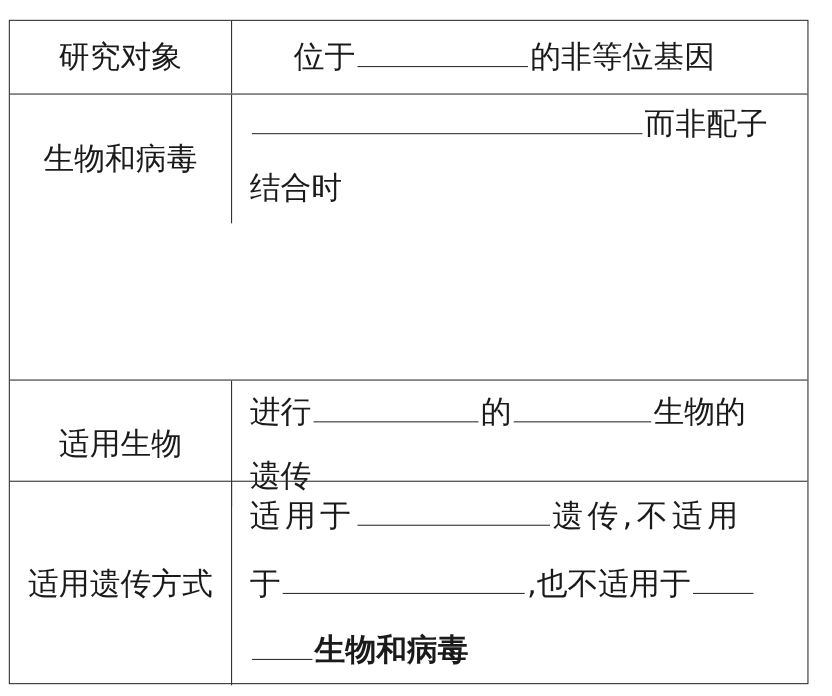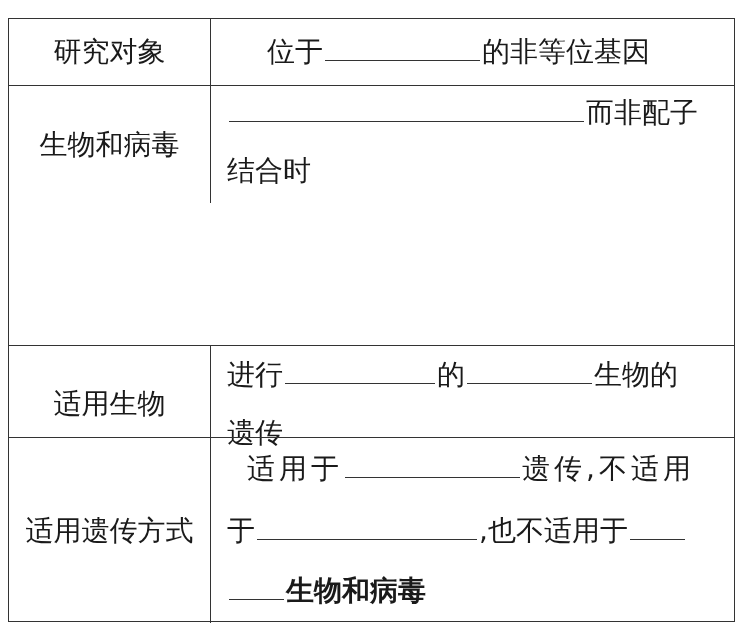--- a/index.html
+++ b/index.html
@@ -46,21 +46,21 @@
       <div class="line" style="left:16px;top:12px;">
         <span>进行</span><span class="blank" style="width:150px;"></span><span>的</span><span class="blank" style="width:125px;"></span><span>生物的</span>
       </div>
       <div class="line" style="left:16px;top:70px;">遗传</div>
     </div>
   </div>
 
   <div class="row" style="top:418px;height:186px;">
     <div class="label">适用遗传方式</div>
     <div class="content">
-      <div class="line" style="left:16px;top:14px;letter-spacing:4px;margin-left:20px;">
+      <div class="line" style="left:16px;top:14px;letter-spacing:4px;">
         <span>适用于</span><span class="blank" style="width:175px;"></span><span>遗传,不适用</span>
       </div>
       <div class="line" style="left:16px;top:76px;">
         <span>于</span><span class="blank" style="width:220px;"></span><span>,也不适用于</span><span class="blank" style="width:55px;"></span>
       </div>
       <div class="line" style="left:16px;top:136px;font-weight:bold;">
         <span class="blank" style="width:55px;"></span><span>生物和病毒</span>
       </div>
     </div>
   </div>

